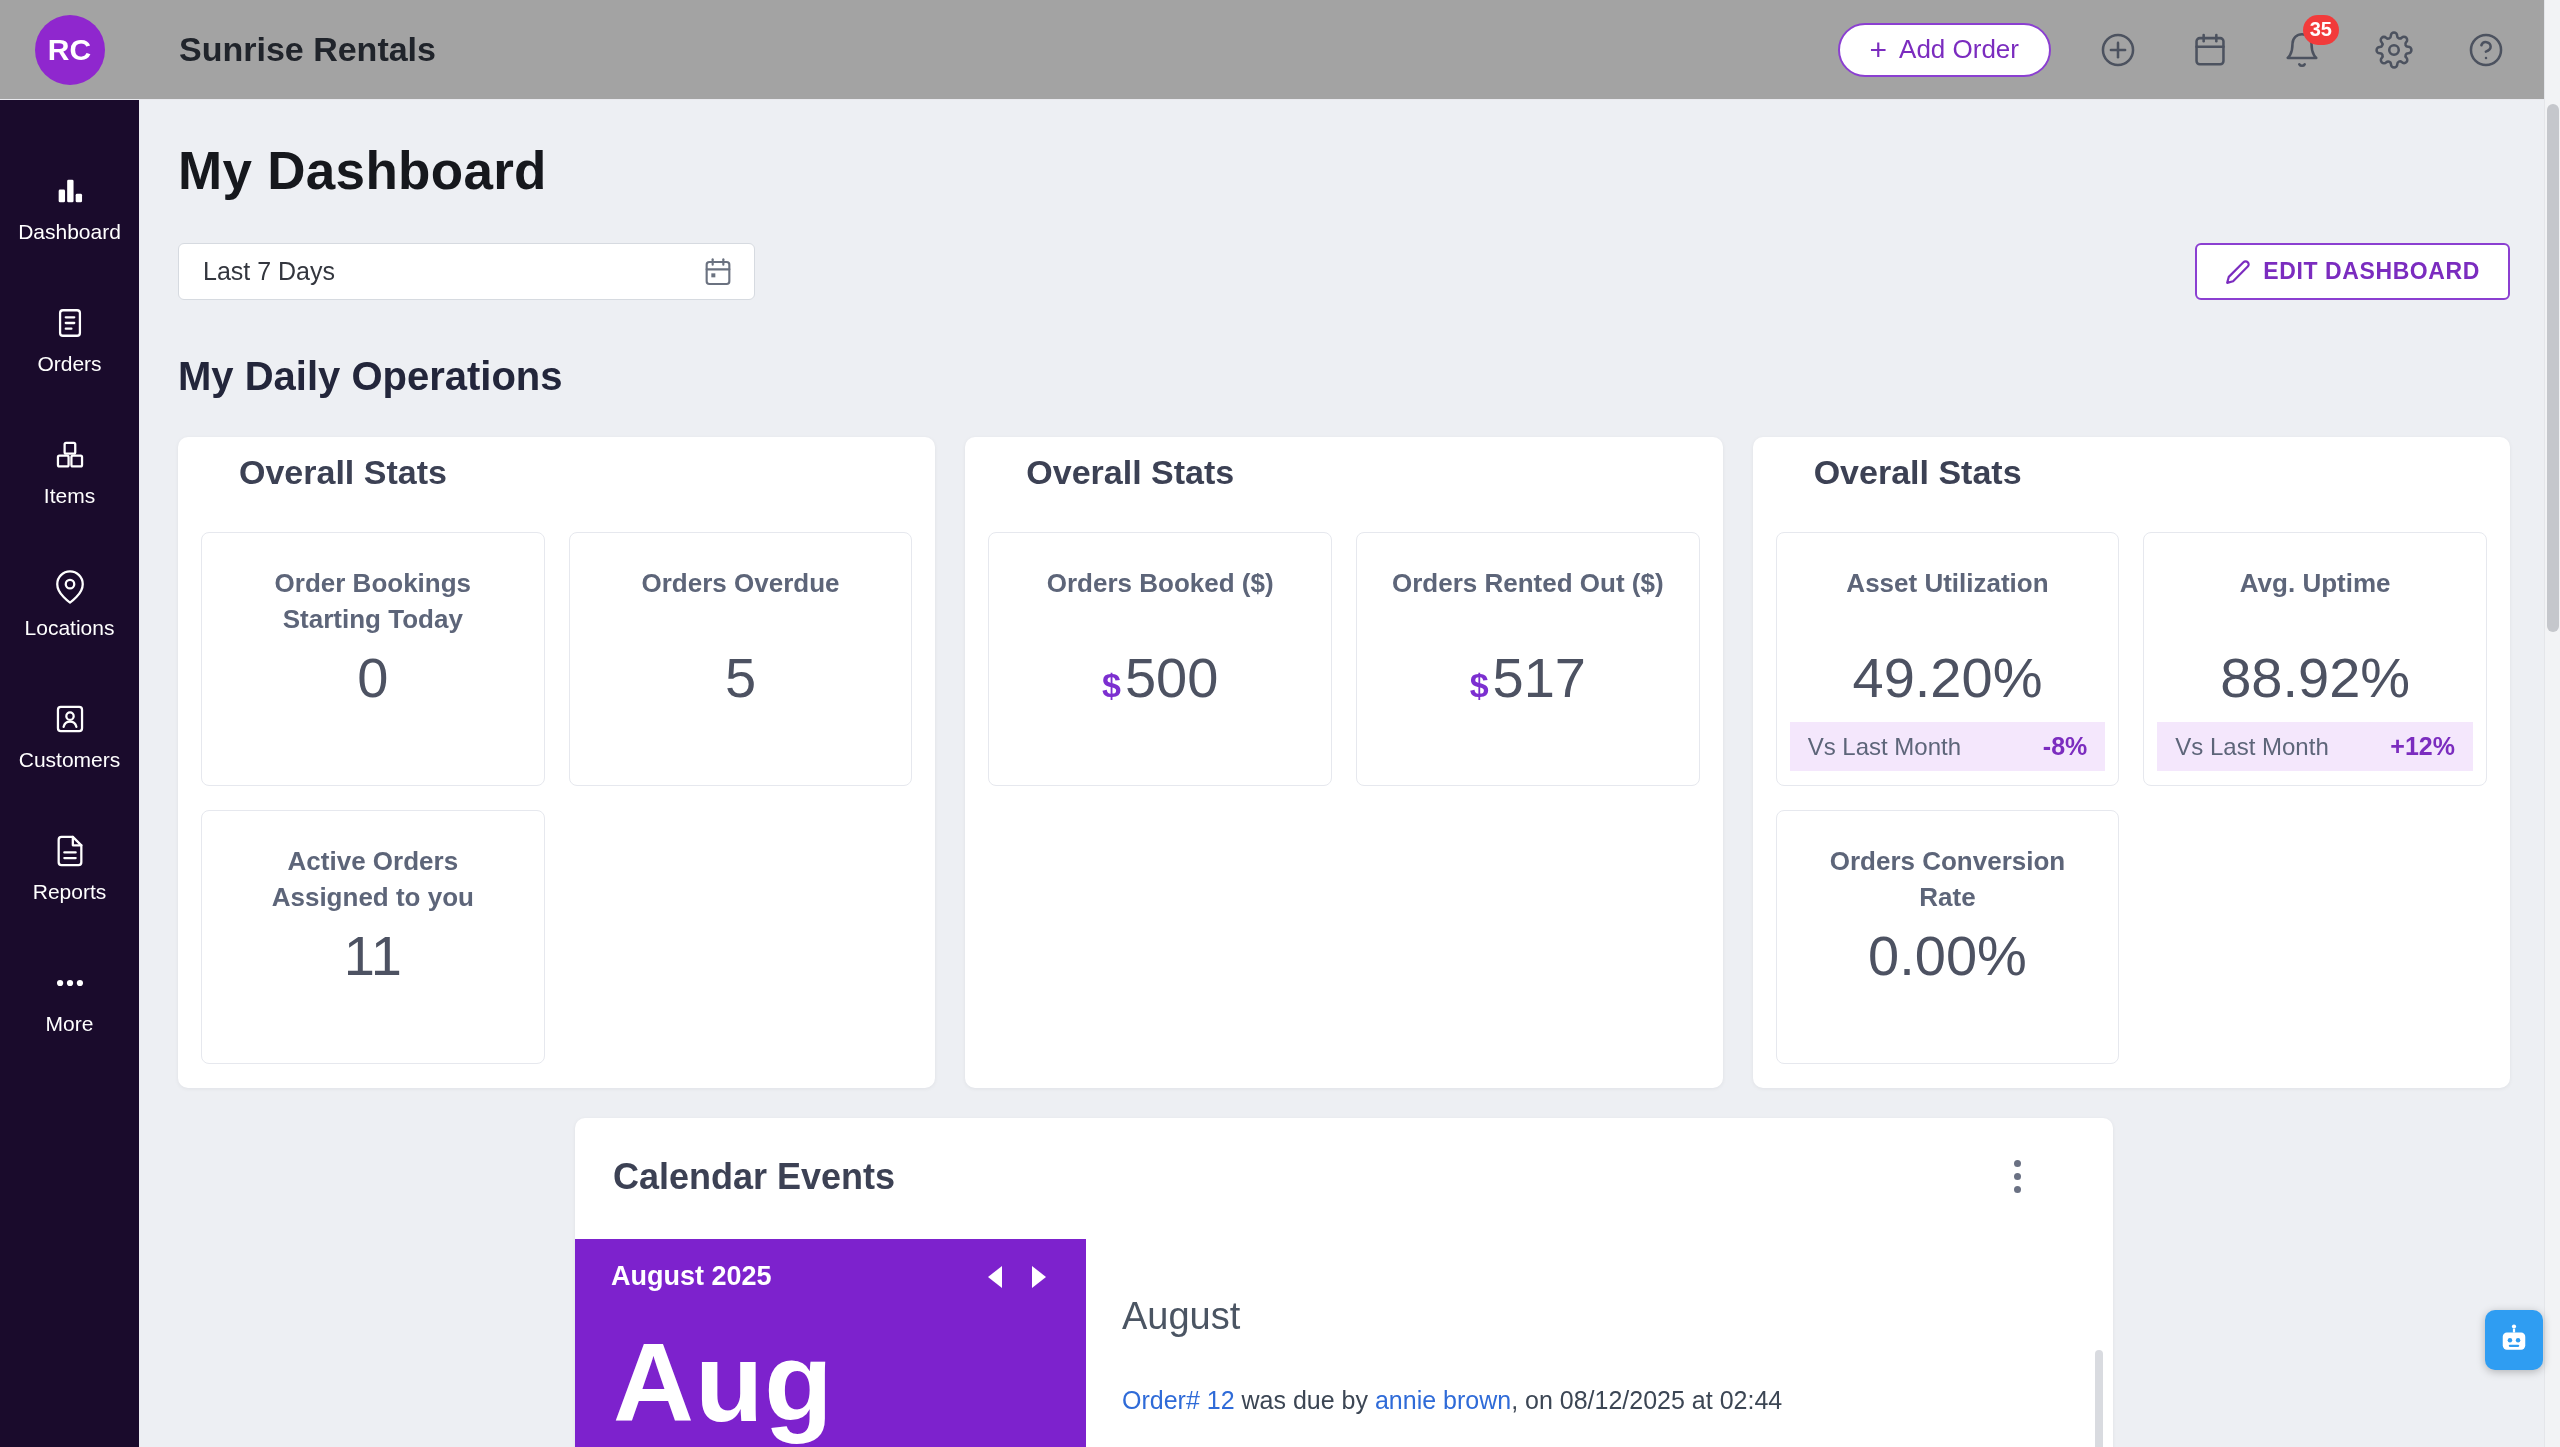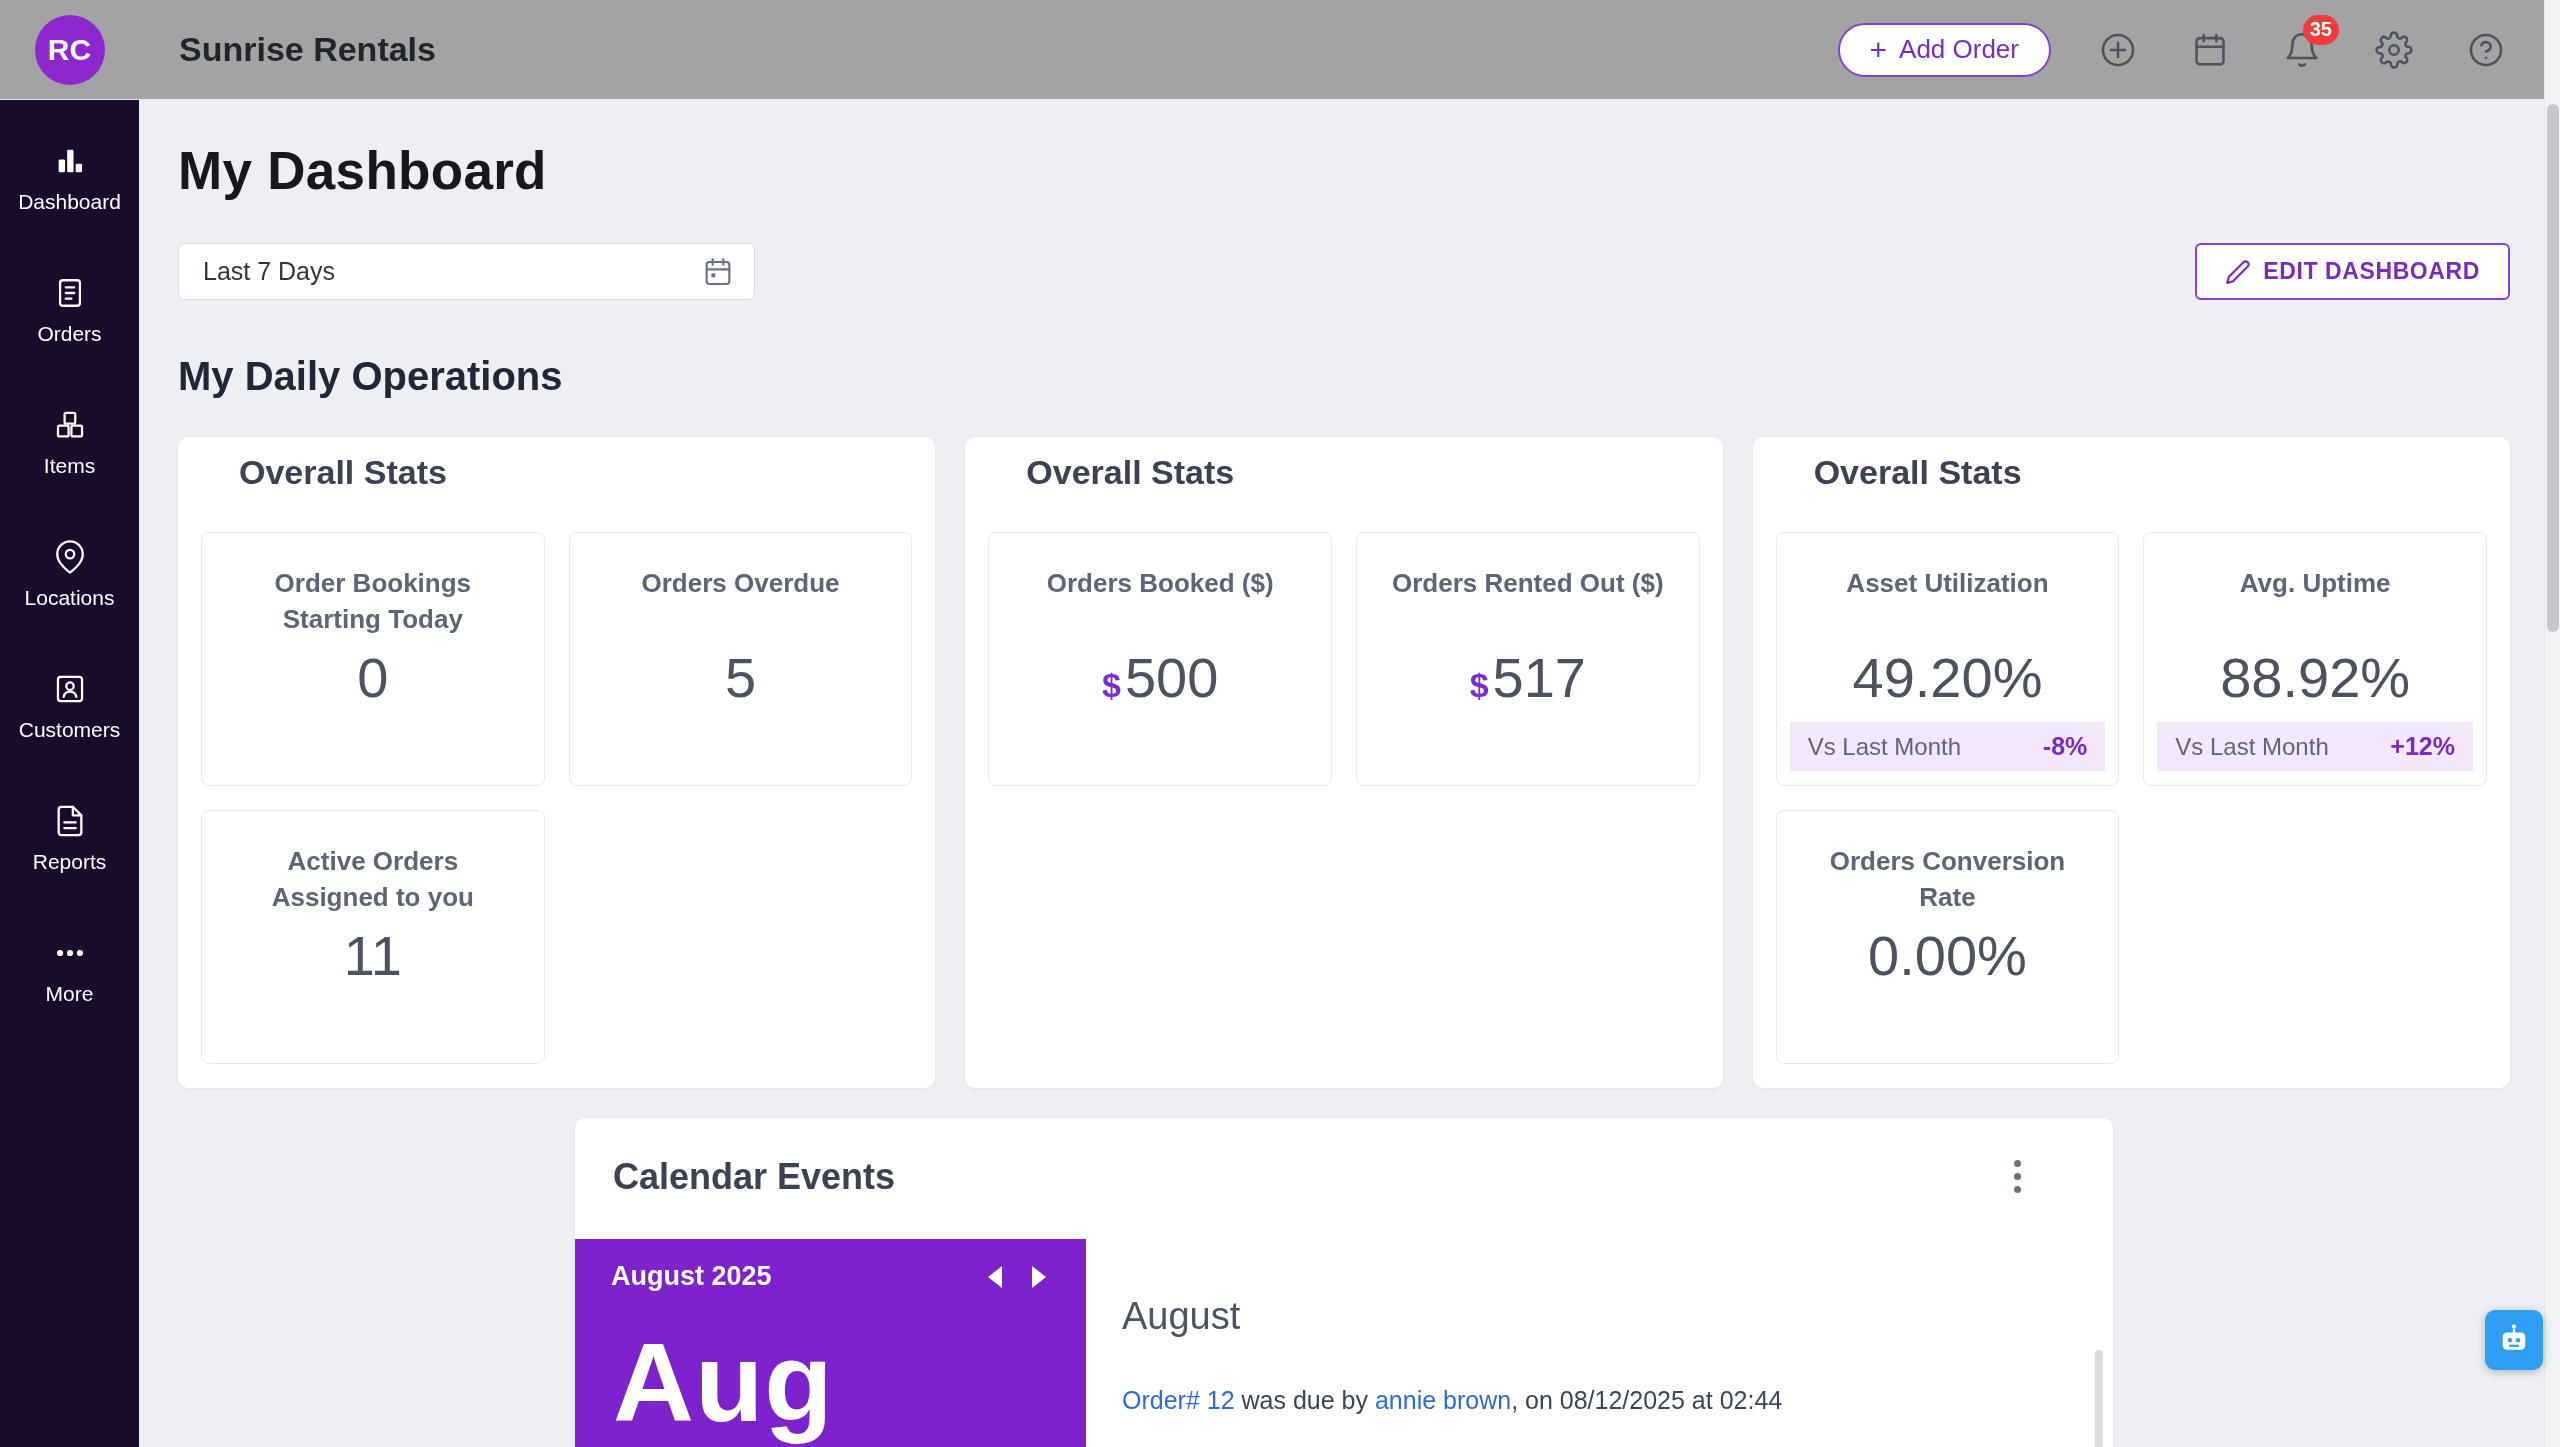--- a/index.html
+++ b/index.html
@@ -48,21 +48,21 @@
   }
   .add-order .plus { font-size:30px; font-weight:500; line-height:1; }
   .icon-btn { border:none; background:none; padding:0; cursor:pointer; position:relative; display:flex; color:#4c525f; }
   .badge {
     position:absolute; top:-16px; right:-18px; background:#f23b3b; color:#fff;
     font-size:20px; font-weight:700; min-width:36px; height:30px; border-radius:15px;
     display:flex; align-items:center; justify-content:center; padding:0 7px;margin-left:24px;
   }
 
   
-  .sidebar { background:#1a0b2c; display:flex; flex-direction:column; padding-top:13px; }
+  .sidebar { background:#1a0b2c; display:flex; flex-direction:column; padding-top:43px; }
   .nav-item {
     height:132px; display:flex; flex-direction:column; align-items:center; justify-content:center;
     gap:12px; color:#fff; cursor:pointer; text-decoration:none;
   }
   .nav-label { font-size:21px; }
 
   
   .main { overflow:hidden; padding:0 50px 0 39px; position:relative; }
   .page-title { font-size:53px; font-weight:800; color:#16181d; margin:40px 0 0; letter-spacing:0.3px; }
   .controls-row { display:flex; justify-content:space-between; align-items:center; margin-top:42px; }

